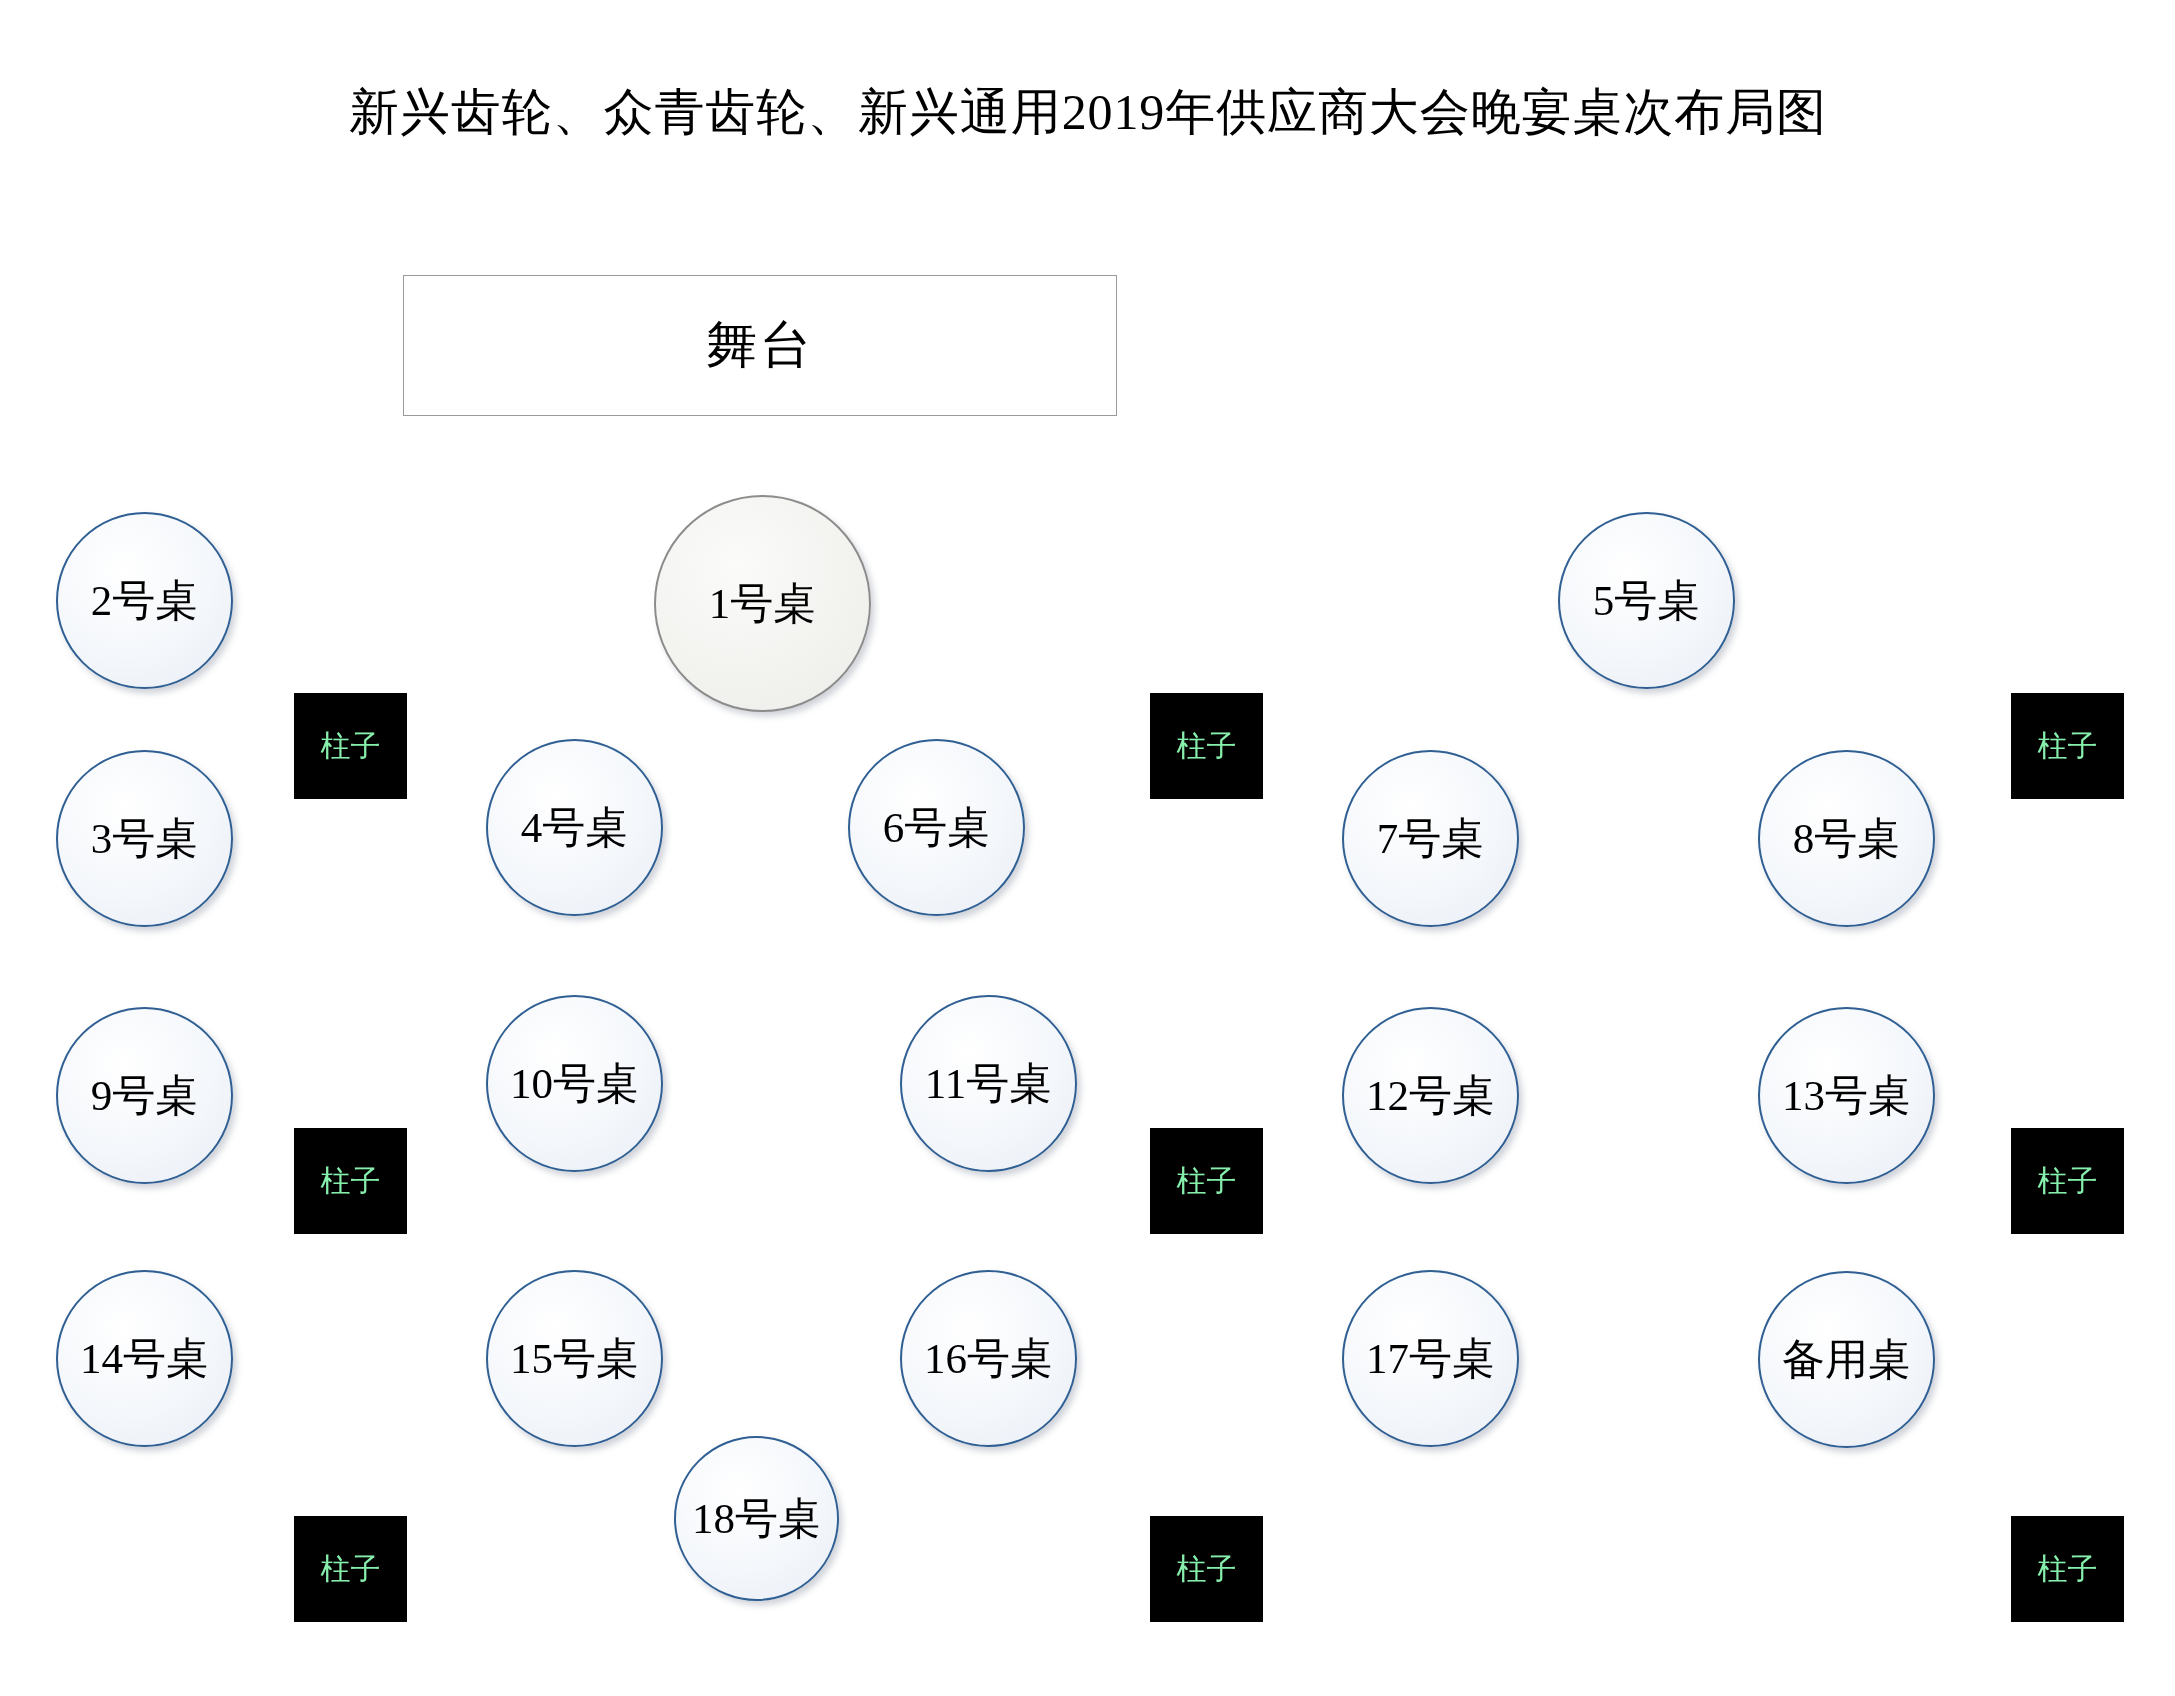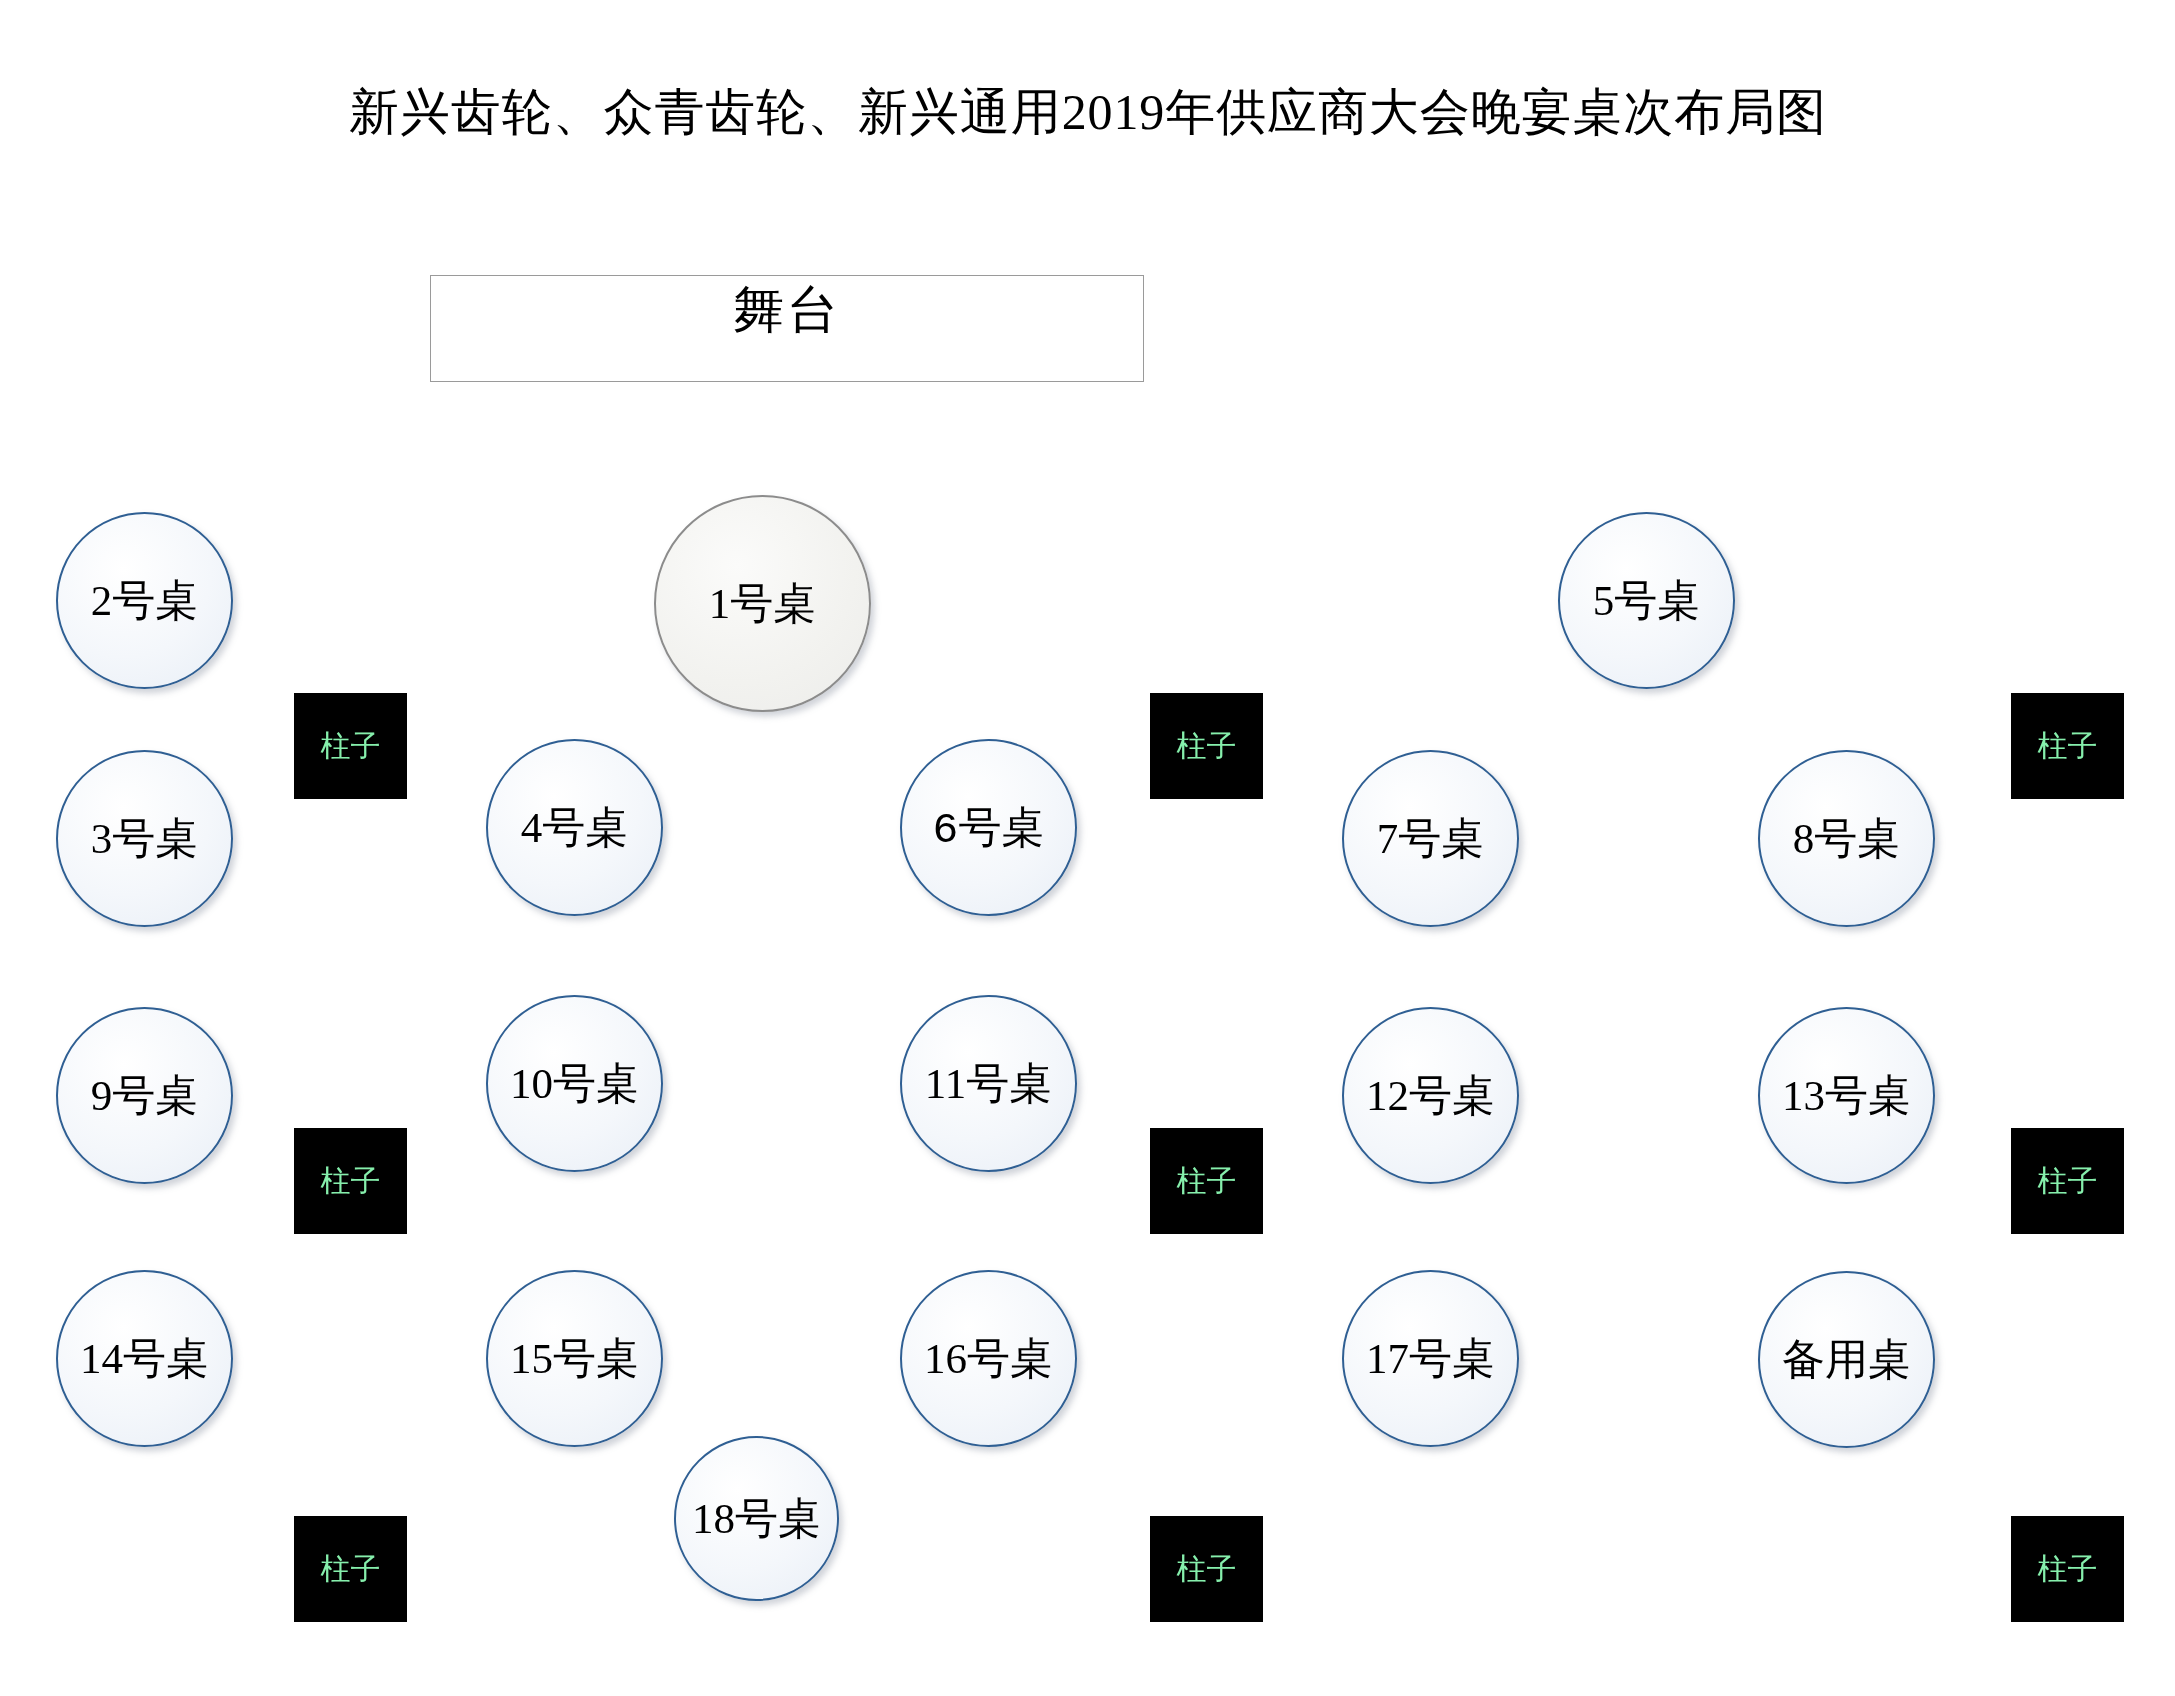--- a/index.html
+++ b/index.html
@@ -27,30 +27,30 @@
     font-size: 50px;
     line-height: 1.2;
     letter-spacing: 0.9px;
     white-space: nowrap;
   }
   .stage {
     position: absolute;
     left: 403px;
     top: 275px;
     width: 714px;
-    height: 107px;
+    height: 141px;
     border: 1.8px solid #9a9a9a;
     background: #ffffff;
     box-sizing: border-box;
     display: flex;
+    align-items: center;
     justify-content: center;
     font-size: 51px;
     font-family: "DejaVu Sans", "Liberation Sans", sans-serif;
     letter-spacing: 2.7px;
-    margin-left: 27px;
   }
   .table {
     position: absolute;
     border-radius: 50%;
     box-sizing: border-box;
     display: flex;
     align-items: center;
     justify-content: center;
     font-size: 43px;
     color: #000000;
@@ -96,21 +96,21 @@
       </div>
       <div class="table" style="left: 1558px; top: 512px; width: 177px; height: 177px;">
         <span>5号桌</span>
       </div>
       <div class="table" style="left: 56px; top: 750px; width: 177px; height: 177px;">
         <span>3号桌</span>
       </div>
       <div class="table" style="left: 486px; top: 739px; width: 177px; height: 177px;">
         <span>4号桌</span>
       </div>
-      <div class="table" style="left: 900px; top: 739px; width: 177px; height: 177px; font-family: Liberation Mono, monospace;">
+      <div class="table" style="left: 848px; top: 739px; width: 177px; height: 177px;">
         <span>6号桌</span>
       </div>
       <div class="table" style="left: 1342px; top: 750px; width: 177px; height: 177px;">
         <span>7号桌</span>
       </div>
       <div class="table" style="left: 1758px; top: 750px; width: 177px; height: 177px;">
         <span>8号桌</span>
       </div>
       <div class="table" style="left: 56px; top: 1007px; width: 177px; height: 177px;">
         <span>9号桌</span>

